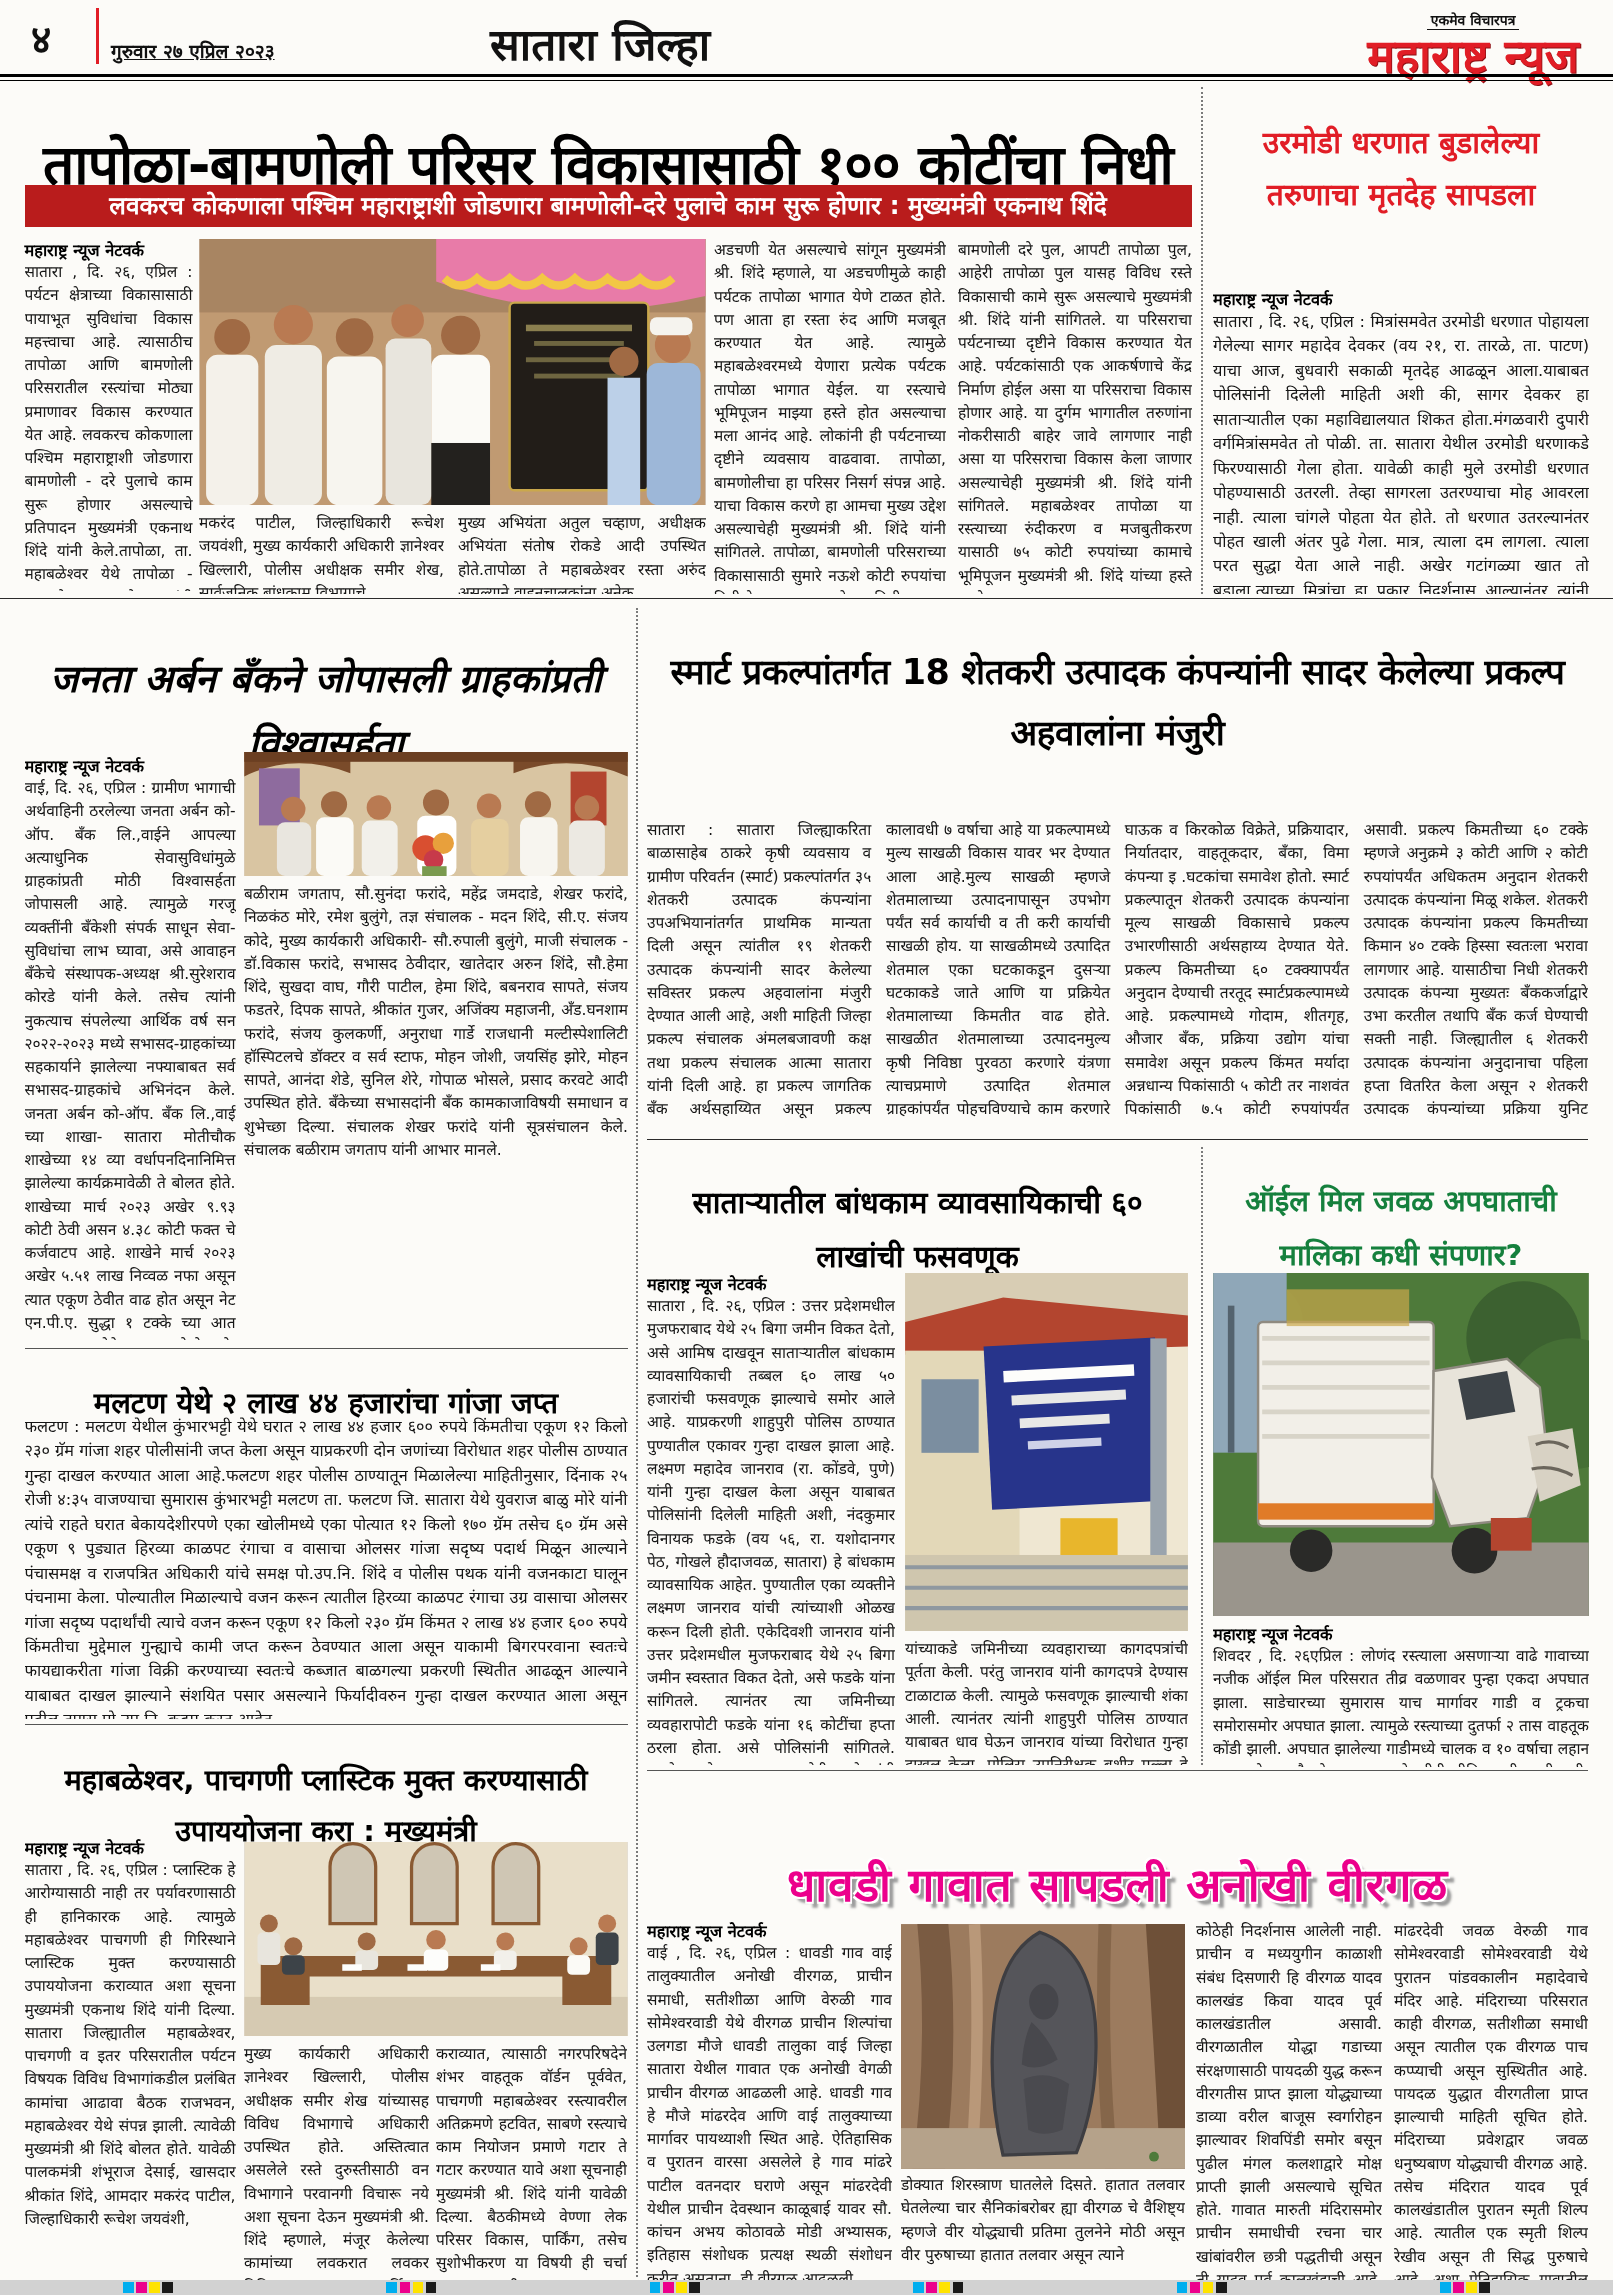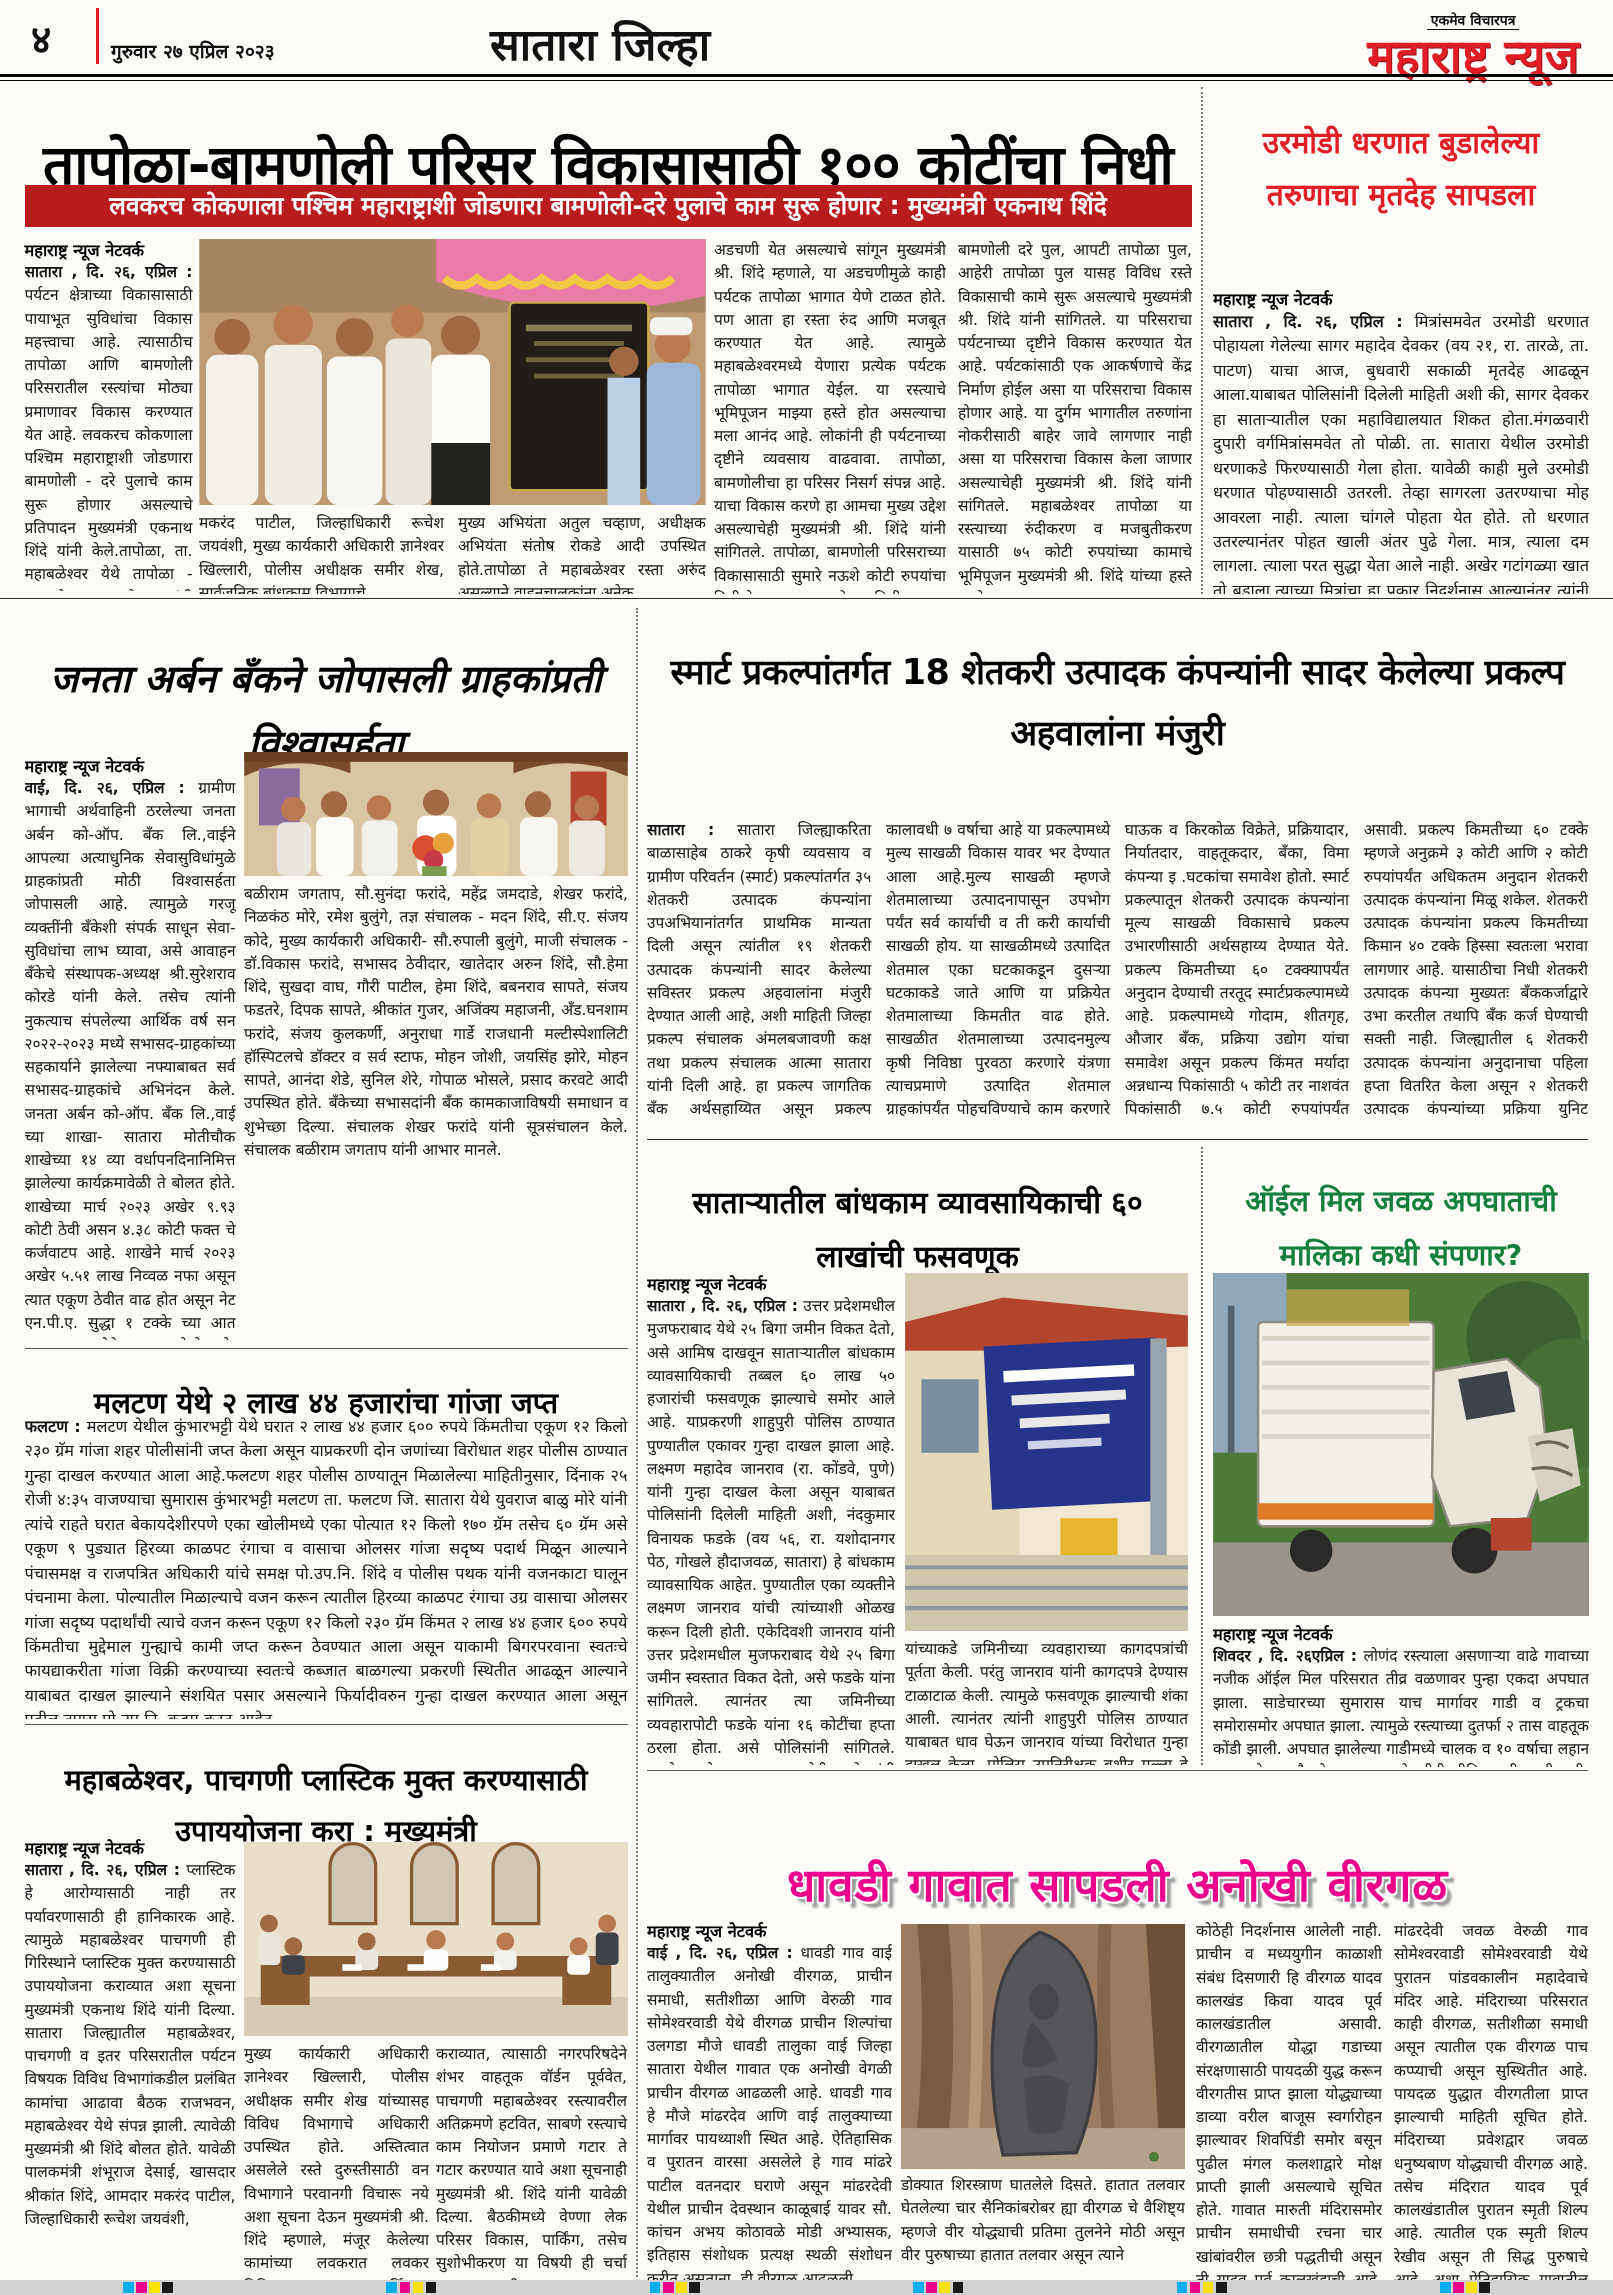--- a/index.html
+++ b/index.html
@@ -1,21 +1,21 @@
 <!DOCTYPE html>
 <html style="font-size:13px"><head>
 <meta charset="utf-8">
 <style>
   html,body{margin:0;padding:0;}
   body{font-family:"DejaVu Sans","Liberation Sans",sans-serif;background:#888;}
   #page{position:relative;width:1613px;height:2295px;background:#fcfbf8;margin:0 auto;overflow:hidden;color:#111;}
   .abs{position:absolute;}
   .txt{font-size:15.5px;line-height:1.5;text-align:justify;overflow:hidden;color:#151515;}
   .byline{font-weight:bold;font-size:16.3px;color:#000;}
-  .dateline{font-weight:bold;}
+  .dateline{font-weight:normal;}
   .hl{font-weight:800;color:#000;text-align:center;overflow:hidden;}
   .vdot{border-left:2.5px dotted #7a7a7a;width:0;}
   .hline{border-top:1.6px solid #2b2b2b;height:0;}
   .hline-thin{border-top:0.8px solid #555;height:0;}
   .photo{overflow:hidden;background:#ddd;}
   .photo svg{display:block;}
   
   #page-num{font-size:39px;font-weight:800;}
   #hdr-redbar{width:3.3px;background:#e11d26;}
   #hdr-date{font-size:19px;font-weight:700;}
@@ -43,21 +43,21 @@
   .rc0{background:#00aeef}.rc1{background:#ec008c}.rc2{background:#ffe300}.rc3{background:#1a1a1a}
 </style>
 </head>
 <body>
 
 <div id="page">
 
   <header>
     <div id="page-num" class="abs" style="left:31px;top:11.4px;">४</div>
     <div id="hdr-redbar" class="abs" style="left:96px;top:8.2px;height:56px;"></div>
-    <div id="hdr-date" class="abs" style="left:111px;top:38px;">गुरुवार २७ एप्रिल २०२३</div>
+    <div id="hdr-date" class="abs" style="left:111px;top:38px;text-decoration:underline;">गुरुवार २७ एप्रिल २०२३</div>
     <div id="section-title" class="abs" style="left:490px;top:13px;width:633px;">सातारा जिल्हा</div>
     <div id="masthead" class="abs" style="right:34px;top:1.6px;">
       <div><span id="masthead-tagline">एकमेव विचारपत्र</span></div>
       <div id="masthead-title">महाराष्ट्र न्यूज</div>
     </div>
     <div class="abs hrule-double" style="left:0;top:74px;width:1613px;"></div>
   </header>
 
   <section>
     <h1 id="main-headline" class="abs hl" style="left:24.5px;top:88px;width:1167px;height:90px;">तापोळा-बामणोली परिसर विकासासाठी १०० कोटींचा निधी</h1>

